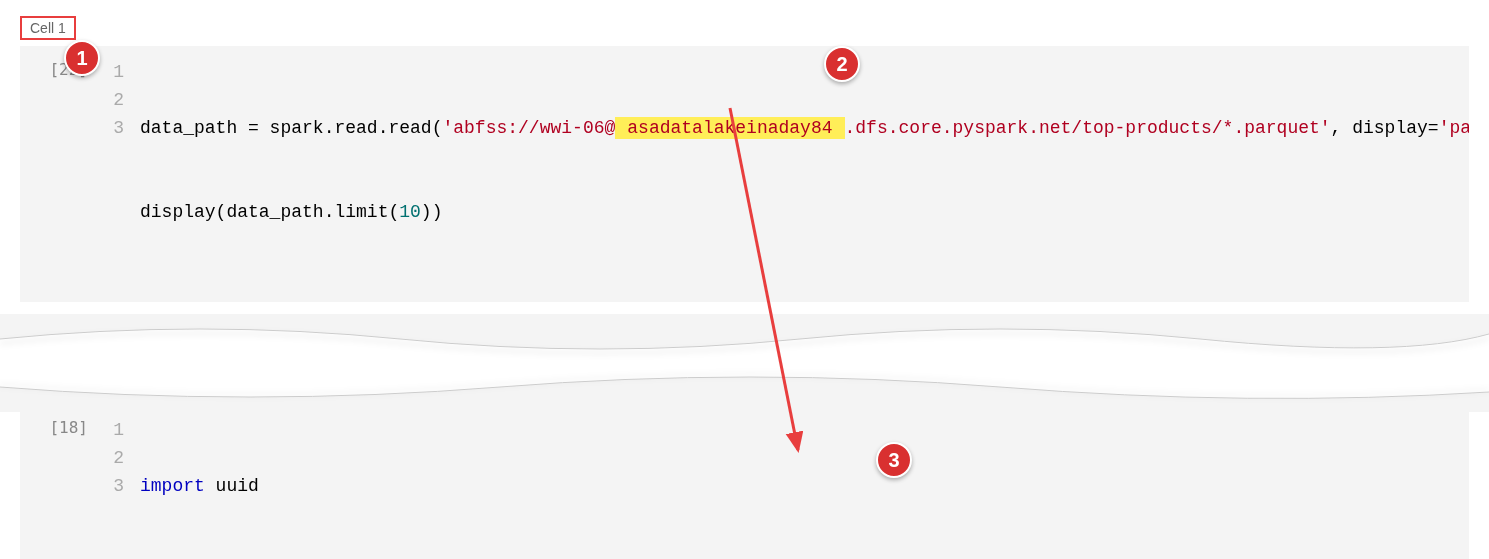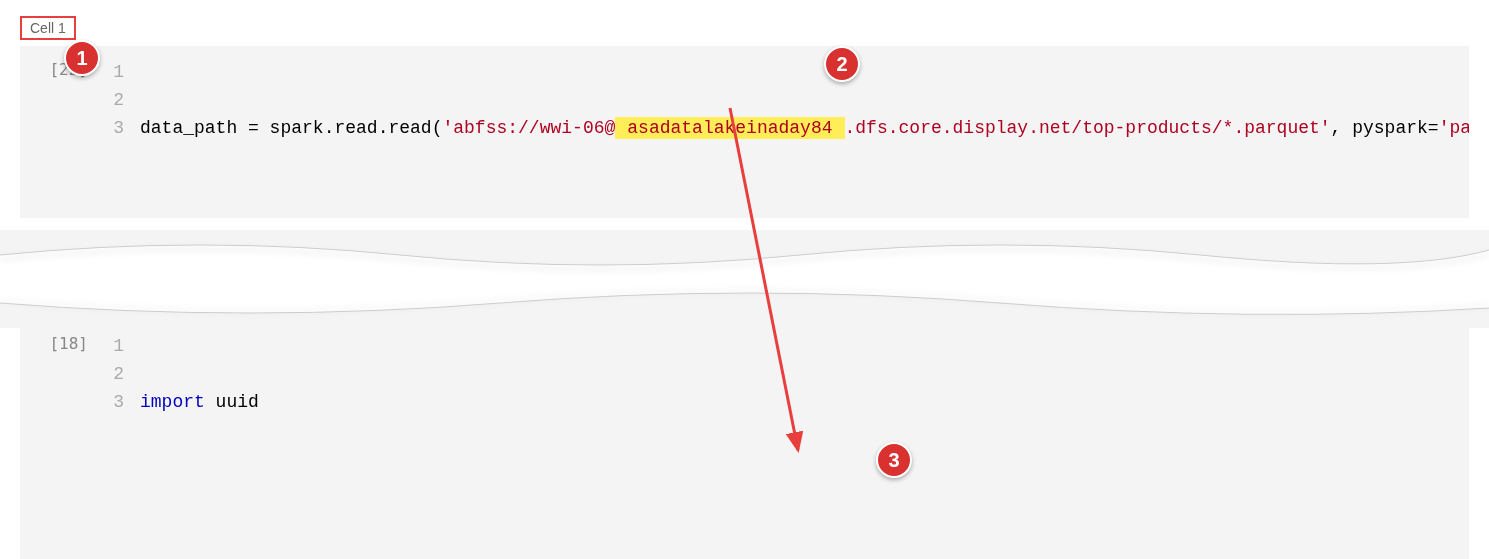--- a/index.html
+++ b/index.html
@@ -104,21 +104,22 @@
   <div class="cell-block">
     <div class="exec-col">
       <span class="exec-count">[22]</span>
     </div>
     <div class="gutter code-font">
       <div class="line">1</div>
       <div class="line">2</div>
       <div class="line">3</div>
     </div>
     <div class="code-col code-font">
-      <div class="line"><span>data_path = spark.read.read(</span><span class="tok-str">'abfss://wwi-06@</span><span class="tok-str hl">asadatalakeinaday84</span><span class="tok-str">.dfs.core.display.net/top-products/*.parquet'</span><span>, pyspark=</span><span class="tok-str">'parque</span></div>
+      <div class="line"><span>data_path = spark.read.read(</span><span class="tok-str">'abfss://wwi-06@</span><span class="tok-str hl">asadatalakeinaday84</span><span class="tok-str">.dfs.core.pyspark.net/top-products/*.parquet'</span><span>, display=</span><span class="tok-str">'parque</span></div>
+      <div class="line"><span>display(data_path.limit(</span><span class="tok-num">10</span><span>))</span></div>
     </div>
   </div>
 </div>
 
 <div class="wave-gap">
   <svg style="top:12px; height:50px;" viewBox="0 0 1489 50" preserveAspectRatio="none">
     <path d="M0,25 Q200,5 400,25 T800,25 T1200,25 T1489,20 L1489,0 L0,0 Z" fill="#f4f4f4"></path>
     <path d="M0,25 Q200,5 400,25 T800,25 T1200,25 T1489,20" fill="none" stroke="#ccc" stroke-width="1" filter="drop-shadow(0 4px 3px rgba(0,0,0,0.2))"></path>
   </svg>
   <svg style="bottom:0; height:50px;" viewBox="0 0 1489 50" preserveAspectRatio="none">

